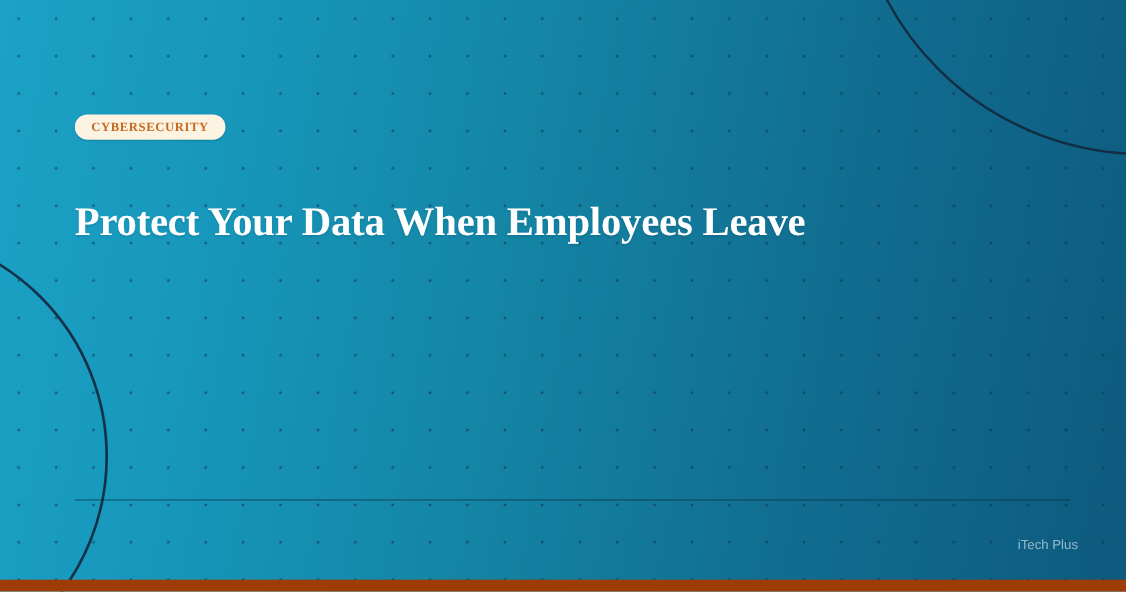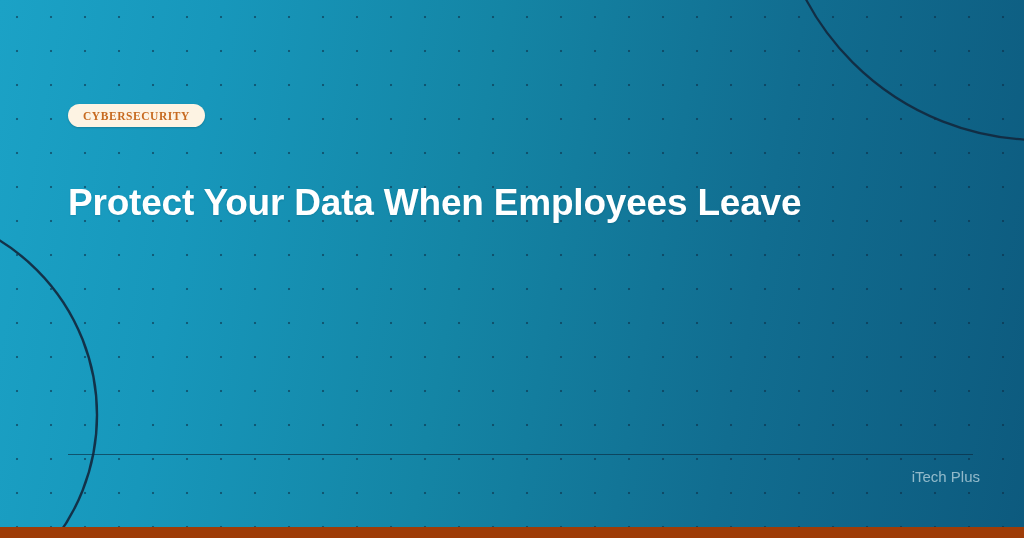--- a/index.html
+++ b/index.html
@@ -63,42 +63,42 @@
   
   .title {
     position: absolute;
     left: 68px;
     top: 155px;
     color: #ffffff;
     font-size: 37px;
     font-weight: bold;
     letter-spacing: -0.2px;
     line-height: 46px;
-    font-family: Liberation Sans, sans-serif;
+    font-family: Liberation Serif, serif;
     white-space: nowrap;
     text-shadow: 0 1px 2px rgba(0, 30, 50, 0.12);
   }
 
   
   .divider {
     position: absolute;
     left: 68px;
     top: 454px;
     width: 905px;
     height: 1px;
     background: rgba(10, 40, 62, 0.62);
   }
 
   
   .watermark {
     position: absolute;
     right: 44px;
-    top: 468px;
+    top: 488px;
     color: rgba(226, 240, 246, 0.62);
-    font-size: 15px;
+    font-size: 12px;
     font-family: "Liberation Sans", sans-serif;
     white-space: nowrap;
   }
 
   
   .bottom-bar {
     position: absolute;
     left: 0;
     right: 0;
     bottom: 0;

